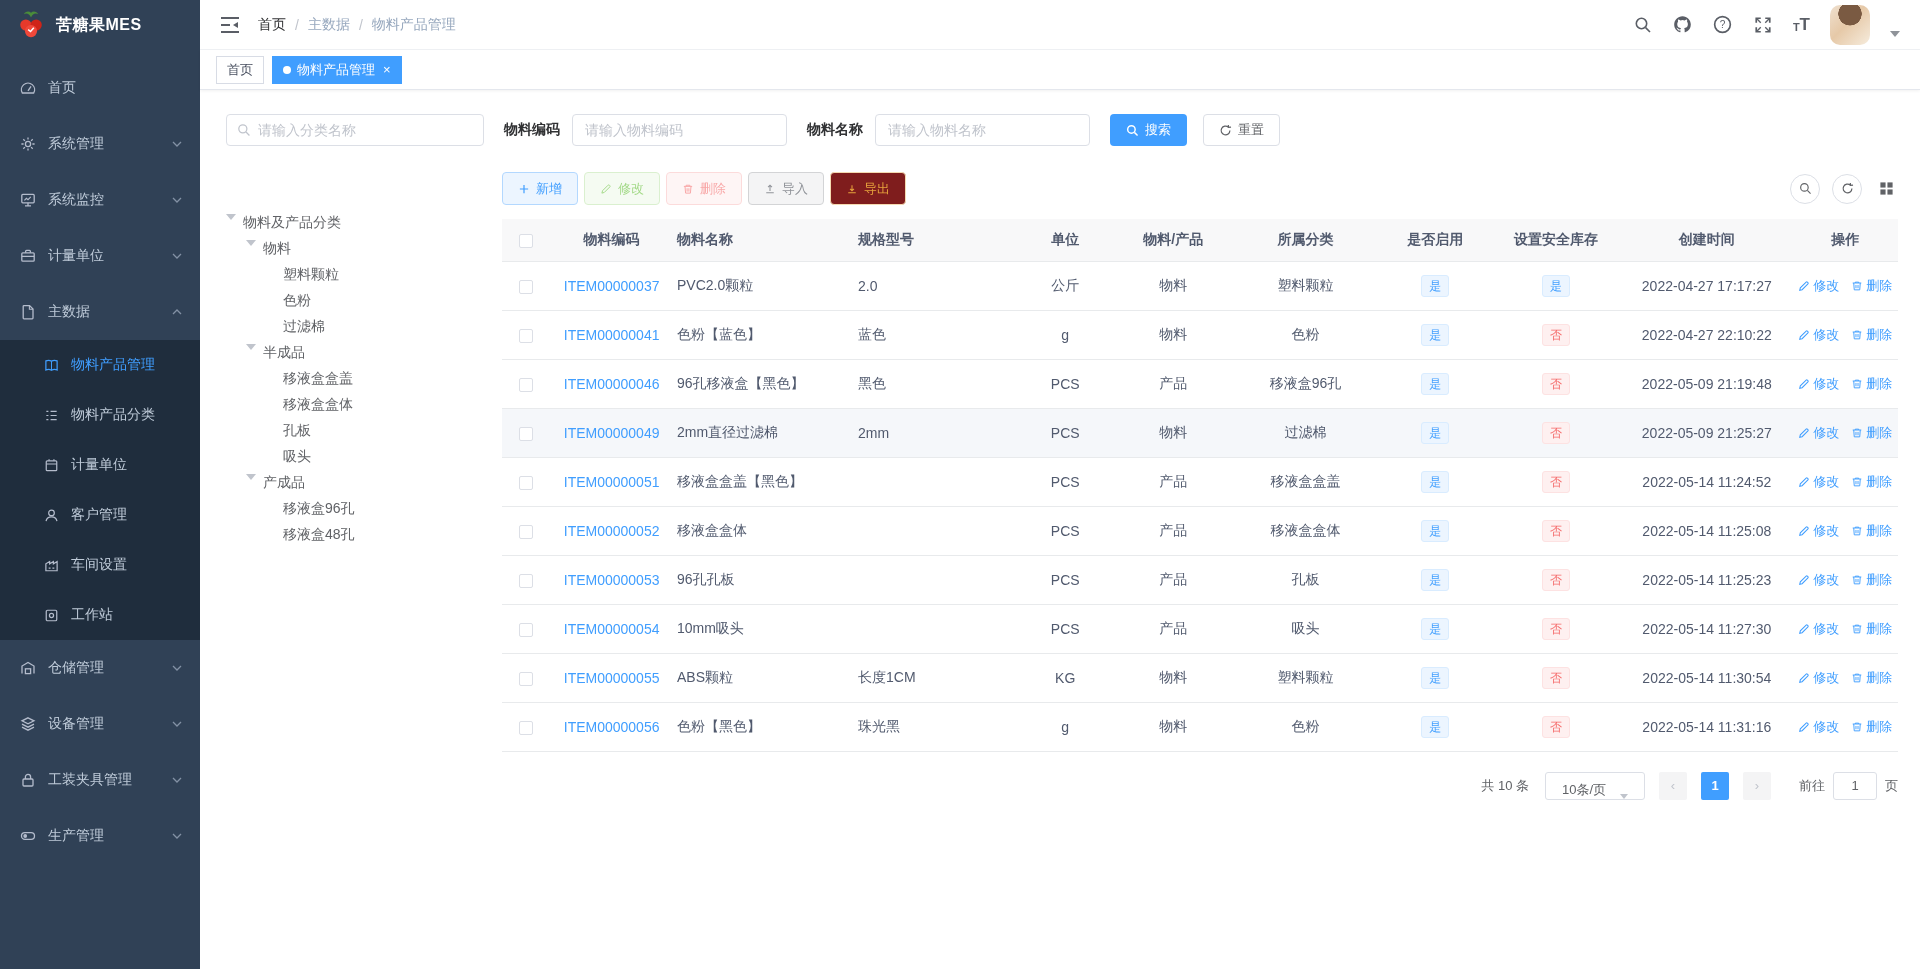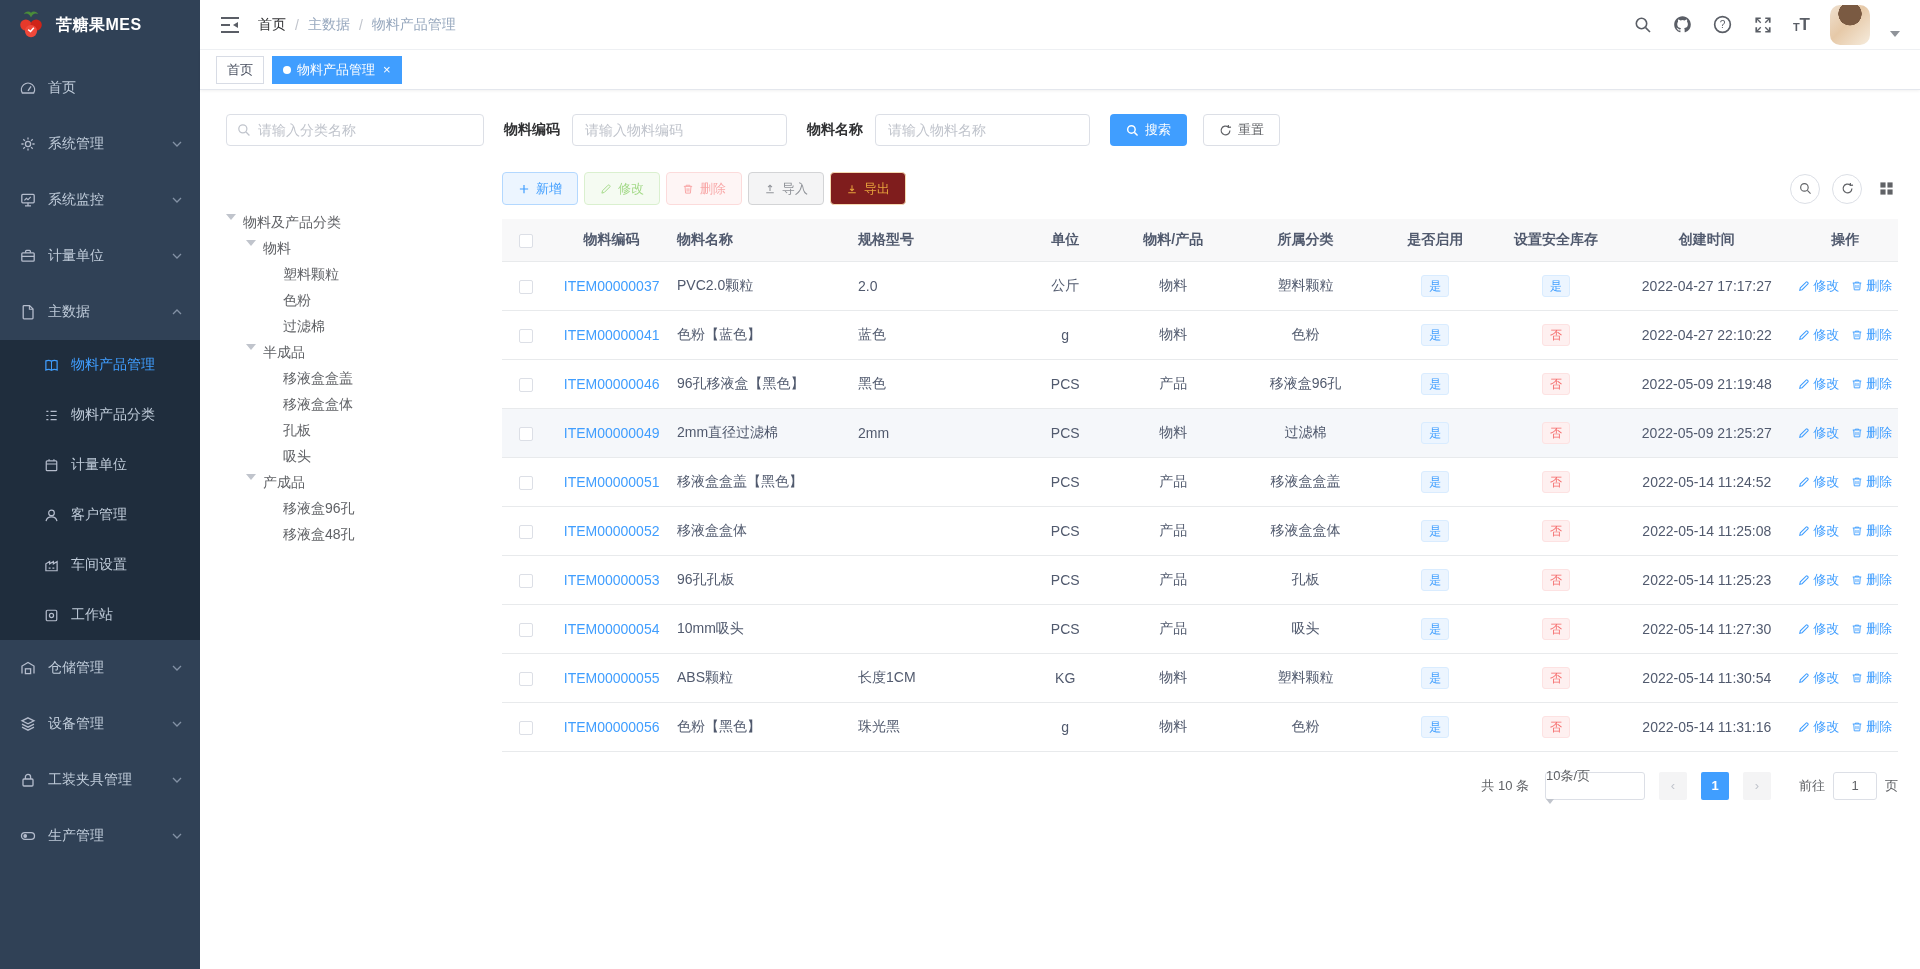--- a/index.html
+++ b/index.html
@@ -108,21 +108,21 @@
            border-radius:3px; background:#ecf5ff; color:#409eff; border:1px solid #d9ecff; }
   .badge-no { background:#fef0f0; color:#f56c6c; border-color:#fde2e2; }
   .op { display:inline-flex; align-items:center; gap:3px; color:#409eff; font-size:13px;
         cursor:pointer; margin:0 6px; text-decoration:none; }
 
   
   .pagination { margin-top:20px; display:flex; align-items:center; justify-content:flex-end;
                 font-size:13px; color:#606266; flex-shrink:0; padding-bottom:30px; }
   .ptotal { margin-right:16px; }
   .psel { width:100px; height:28px; border:1px solid #dcdfe6; border-radius:3px; background:#fff;
-          display:flex; align-items:flex-start; justify-content:center; gap:14px; cursor:pointer;flex-direction:column; }
+          display:flex; align-items:flex-end; justify-content:center; gap:14px; cursor:pointer; }
   .psel .sc { width:0; height:0; border-left:4px solid transparent; border-right:4px solid transparent;
               border-top:5px solid #c0c4cc; }
   .pbtn { width:28px; height:28px; background:#f4f4f5; border-radius:2px; margin-left:14px;
           display:flex; align-items:center; justify-content:center; color:#c0c4cc; cursor:pointer;
           font-size:13px; }
   .pcur { width:28px; height:28px; background:#409eff; border-radius:2px; margin-left:14px;
           display:flex; align-items:center; justify-content:center; color:#fff; font-weight:bold;
           cursor:pointer; }
   .goto { display:flex; align-items:center; gap:8px; margin-left:28px; }
   .goto input { width:44px; height:28px; border:1px solid #dcdfe6; border-radius:3px;

